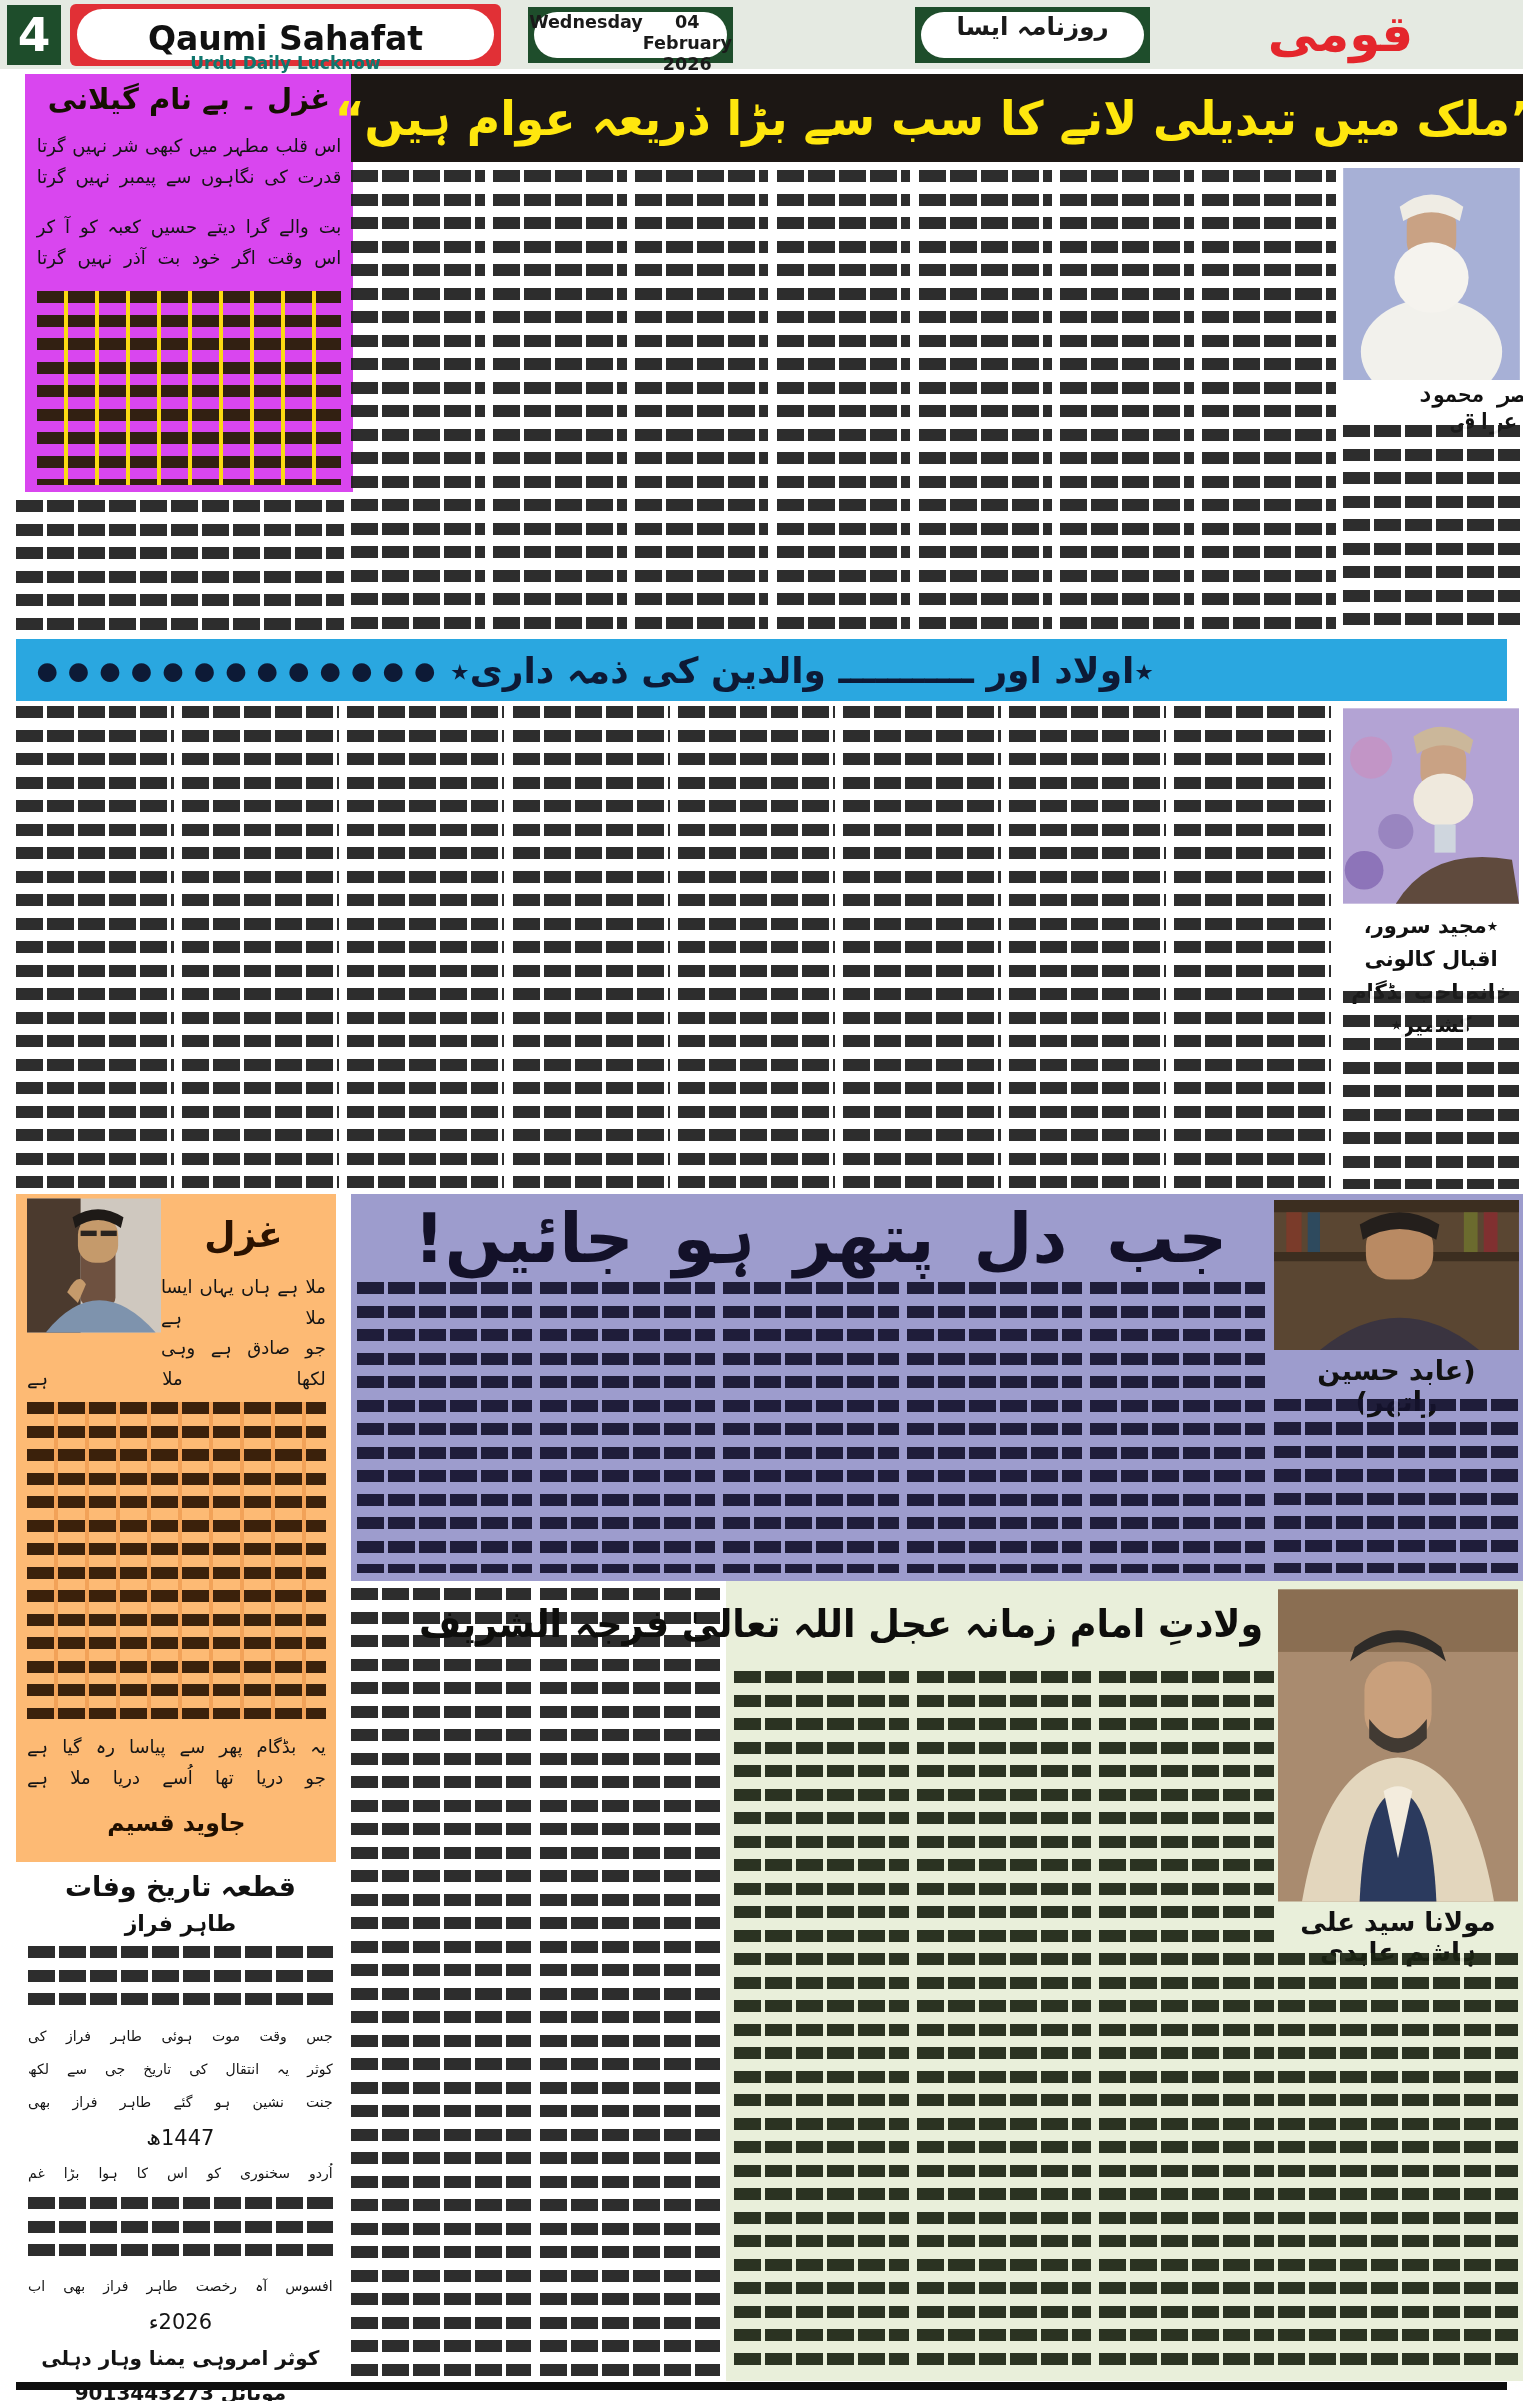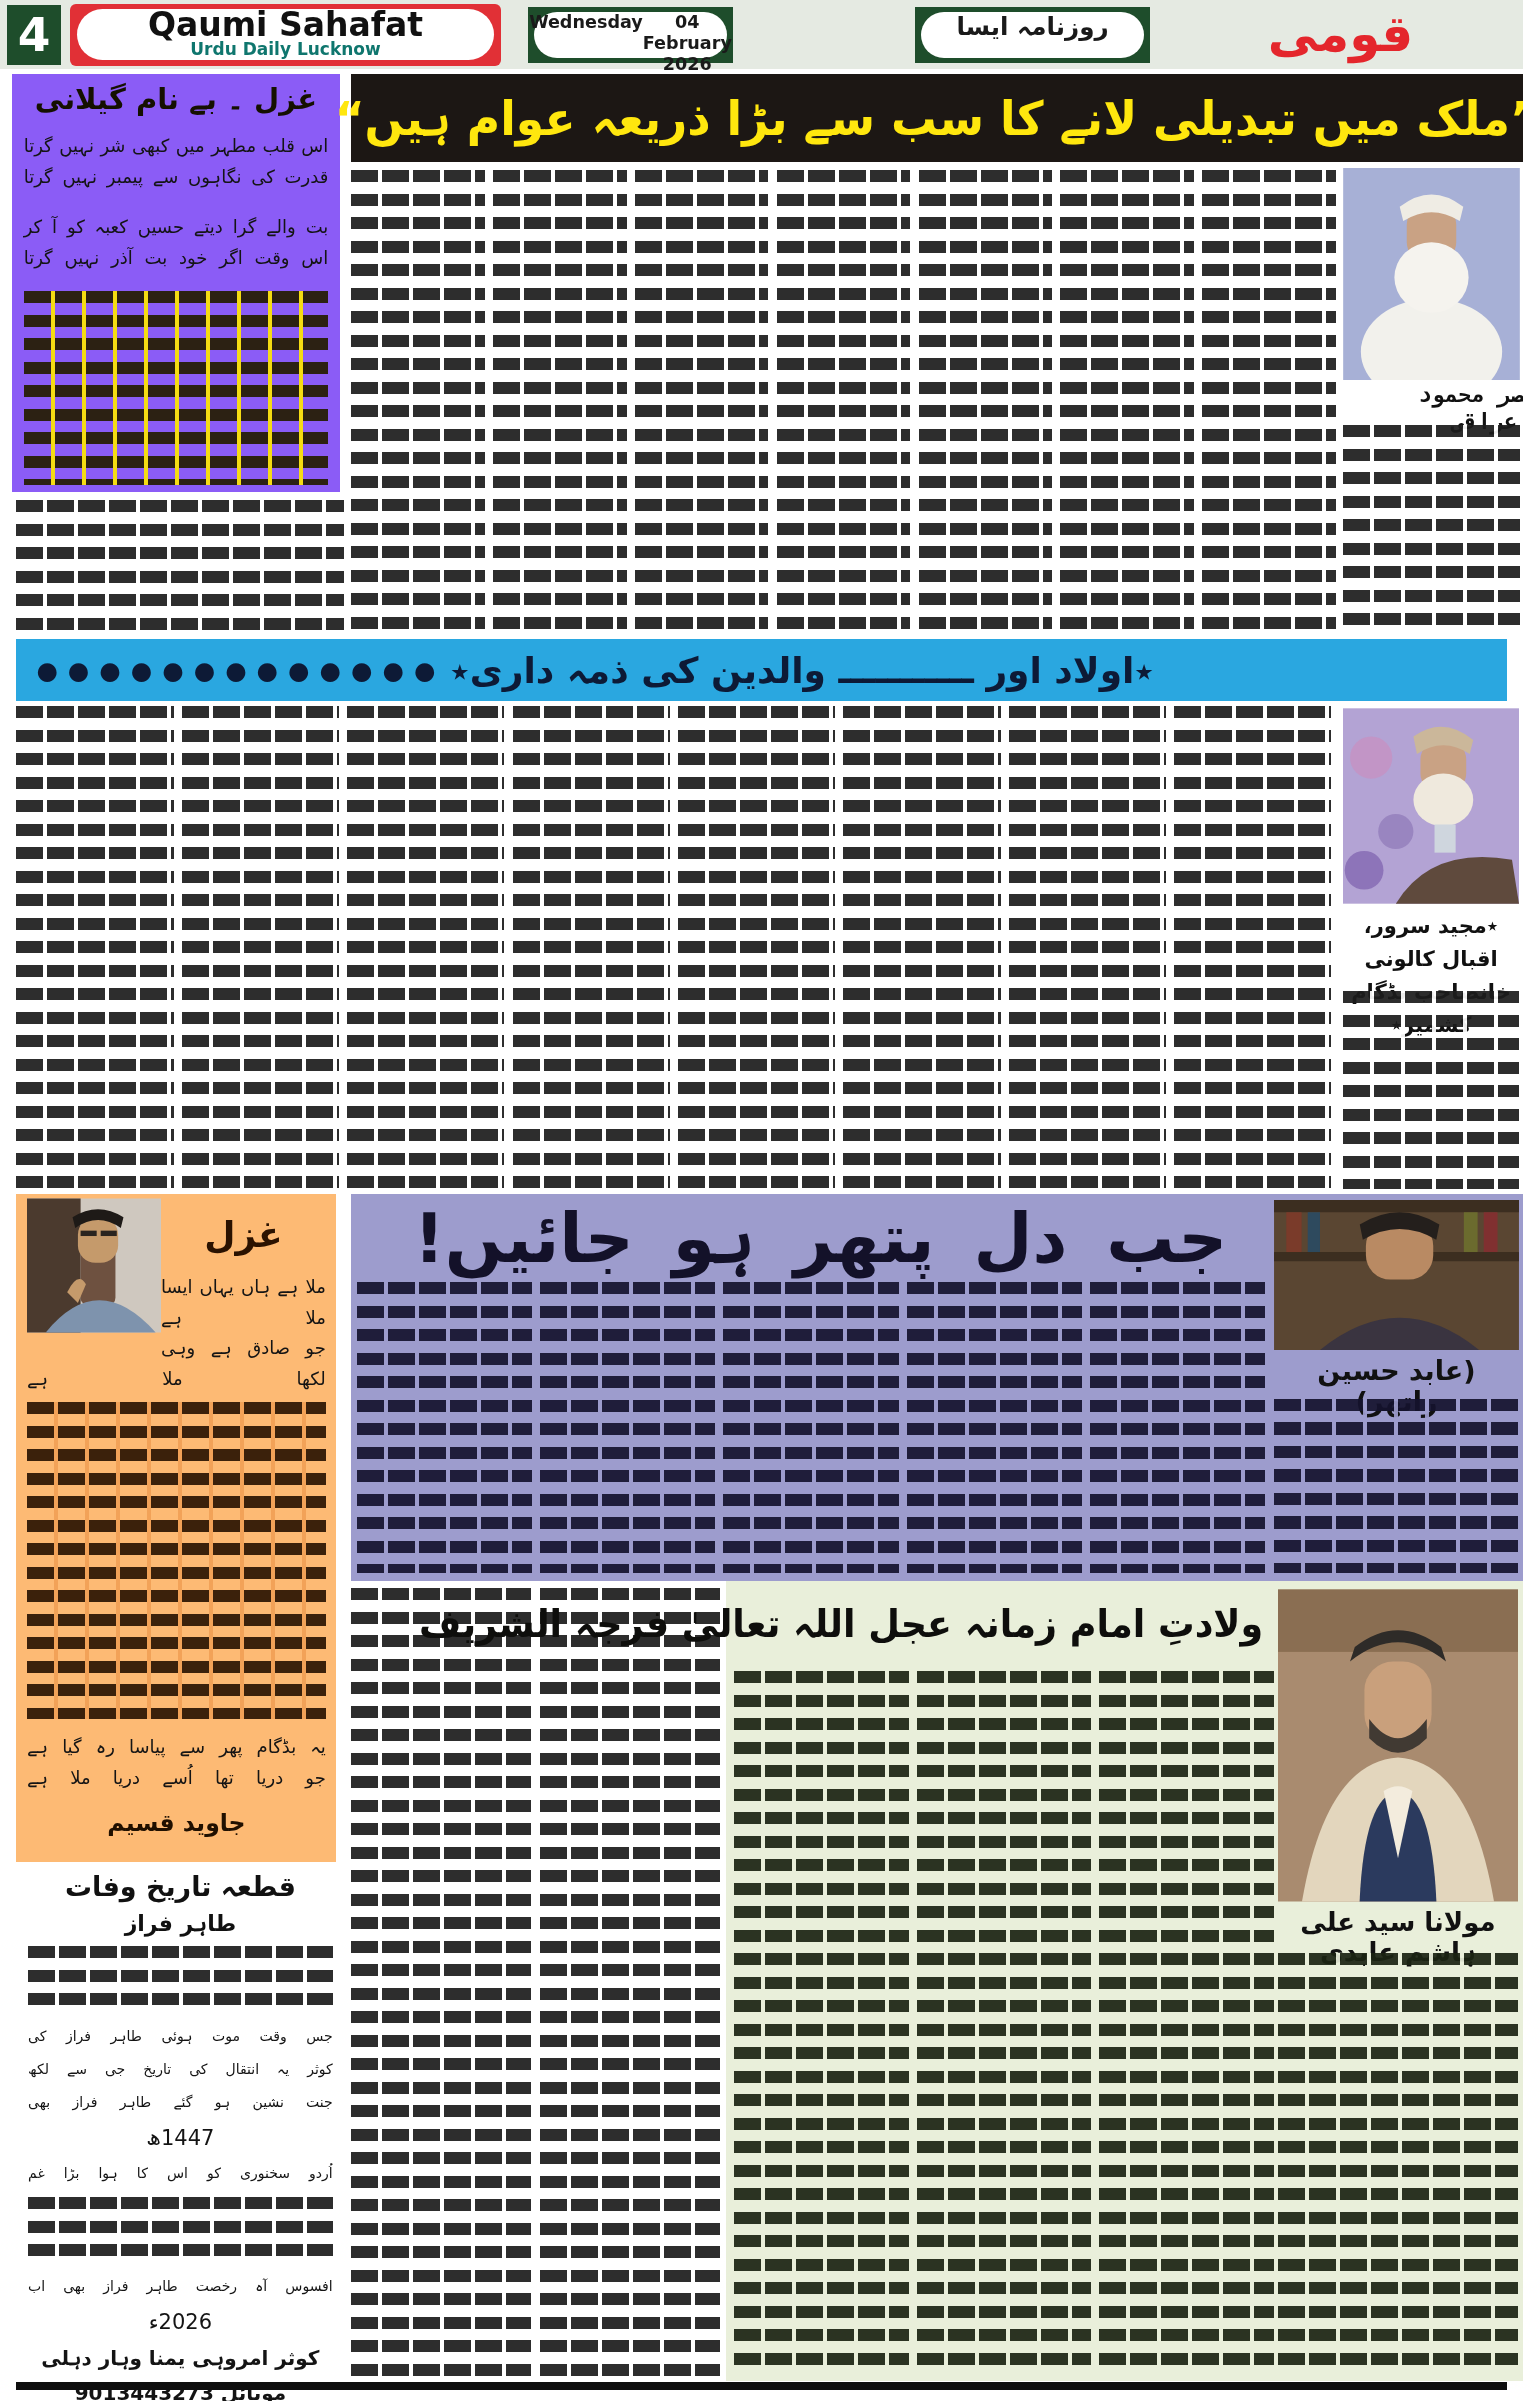--- a/index.html
+++ b/index.html
@@ -5,21 +5,21 @@
   html,body{margin:0;padding:0;background:#ffffff;}
   #page{position:relative;width:1524px;height:2401px;background:#ffffff;overflow:hidden;
         font-family:"DejaVu Sans",sans-serif;}
   
   .hdr{position:absolute;left:0;top:0;width:1524px;height:69px;background:#e5eae2;}
   .pagenum{position:absolute;left:7px;top:4.7px;width:54px;height:60px;background:#1e4d2b;
            color:#fff;font-size:47px;font-weight:bold;text-align:center;line-height:60px;}
   .mastred{position:absolute;left:70px;top:3.5px;width:431px;height:62px;background:#e13036;border-radius:5.9px;}
   .mastred .pill{position:absolute;left:7px;top:5.9px;right:7px;bottom:5.9px;background:#fff;border-radius:26px;
                  text-align:center;}
-  .mast-title{font-size:33px;font-weight:bold;color:#111;line-height:32px;margin-top:0;}
+  .mast-title{font-size:33px;font-weight:bold;color:#111;line-height:32px;margin-top:14px;}
   .mast-sub{font-size:17px;font-weight:bold;color:#0f766e;line-height:17.6px;}
   .greenbox{position:absolute;top:7px;height:56px;background:#1e4d2b;}
   .greenbox .pill{position:absolute;left:5.9px;top:4.7px;right:5.9px;bottom:4.7px;background:#fff;border-radius:23.5px;
                   text-align:center;display:flex;flex-direction:row;justify-content:center;}
   .datebox{left:528px;width:205px;}
   .date-l{font-size:17.6px;font-weight:bold;color:#1a1a1a;line-height:21px;}
   .edbox{left:915px;width:235px;}
   .ed-t{font-size:24.6px;font-weight:bold;color:#1a1a1a;direction:rtl;}
   .mastur{position:absolute;left:1167px;top:1.2px;width:347px;height:66px;color:#e4262c;
           font-size:50px;font-weight:bold;text-align:center;line-height:66px;direction:rtl;}
@@ -31,21 +31,21 @@
   .sim-w{--gap:#ffffff;--ink:#1c1c1c;}
   .sim-yel{--gap:#fee700;--ink:#241d00;}
   .sim-lav{--gap:#9d9ccd;--ink:#15132e;}
   .sim-grn{--gap:#e9efda;--ink:#1b2413;}
   .sim-org{--gap:#f2a156;--ink:#2b1503;}
   .cols{position:absolute;display:flex;gap:8.2px;}
   .cols .c{flex:1;}
   .verse{direction:rtl;font-size:18px;line-height:30.5px;color:#141414;
          text-align:justify;text-align-last:justify;}
   
-  .yellowbox{position:absolute;left:12px;top:74px;width:328px;height:418px;background:#8b5cf6;
+  .yellowbox{position:absolute;left:25px;top:74px;width:328px;height:418px;background:#d946ef;
              padding:8.2px 11.7px;box-sizing:border-box;}
   .ybox-title{font-size:29px;font-weight:bold;color:#151000;text-align:center;direction:rtl;margin-bottom:15.2px;}
   .band1{position:absolute;left:351px;top:74px;width:1173px;height:88px;background:#1c1714;
          display:flex;align-items:center;justify-content:center;}
   .band1 .h1t{color:#ffe70e;font-size:47px;font-weight:bold;white-space:nowrap;direction:rtl;transform:scaleX(.97);}
   .photo{position:absolute;display:block;}
   .cap{position:absolute;direction:rtl;text-align:center;color:#111;font-weight:bold;}
   
   .band2{position:absolute;left:16.4px;top:639px;width:1491px;height:62px;background:#2aa7e0;
          display:flex;align-items:center;justify-content:flex-end;direction:rtl;padding:0 20px;box-sizing:border-box;}

